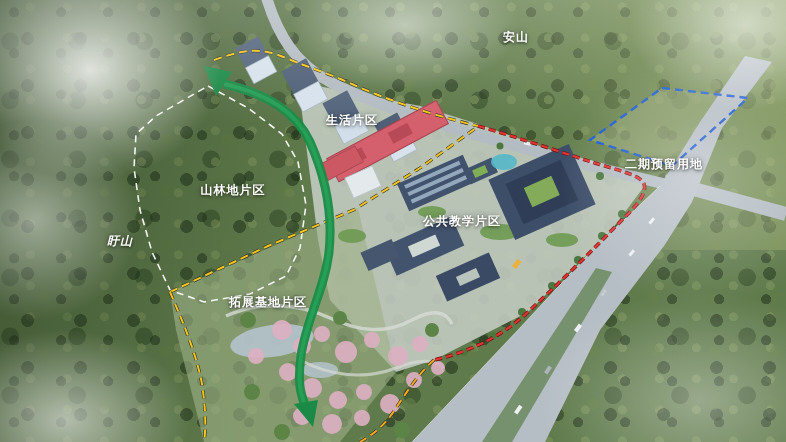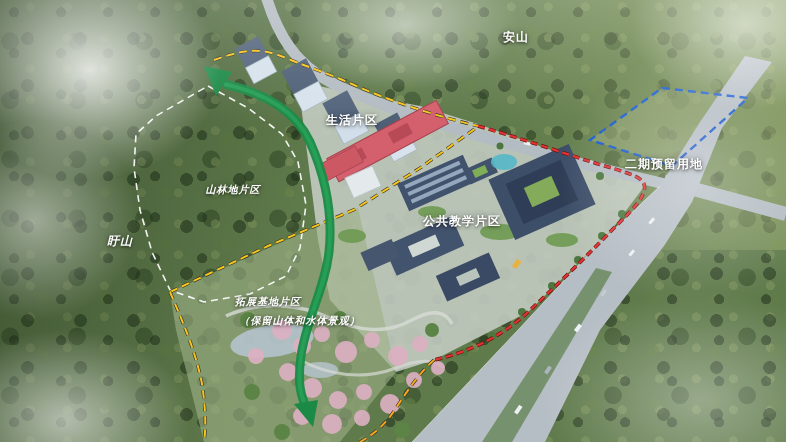--- a/index.html
+++ b/index.html
@@ -33,21 +33,21 @@
     background:linear-gradient(rgba(255,255,255,.2), rgba(255,255,255,0) 28%);
   }
   svg.scene{position:absolute;left:0;top:0;}
   .mist{position:absolute;pointer-events:none;
     background:radial-gradient(closest-side, rgba(255,255,255,.95), rgba(255,255,255,0));}
   .lbl{
     position:absolute;transform:translate(-50%,-50%);
     color:#ffffff;font-weight:600;white-space:nowrap;letter-spacing:1px;
     text-shadow:0 1px 3px rgba(0,0,0,.6),0 0 6px rgba(0,0,0,.3);
   }
-  .fs13{font-size:12px;} .fs12{font-size:10px;font-style:italic;}
+  .fs13{font-size:12px;} .fs12{font-size:12px;}
 </style>
 </head>
 <body>
 
 <div class="stage">
 
   <div class="forest-base"></div>
   <div class="tint-left"></div>
   <div class="tint-topright"></div>
 
@@ -239,14 +239,13 @@
   <div class="mist" style="left:540px;top:290px;width:320px;height:220px;opacity:.38;"></div>
   <div class="haze-top"></div>
 
   <div class="lbl fs13" style="left:516px;top:37px;">安山</div>
   <div class="lbl fs13" style="left:664px;top:122px;margin-top:42px;">二期预留用地</div>
   <div class="lbl fs13" style="left:352px;top:120px;">生活片区</div>
   <div class="lbl fs12" style="left:233px;top:190px;">山林地片区</div>
   <div class="lbl fs13" style="left:120px;top:241px;font-style:italic;">盱山</div>
   <div class="lbl fs13" style="left:462px;top:207px;margin-top:14px;">公共教学片区</div>
   <div class="lbl fs12" style="left:268px;top:302px;">拓展基地片区</div>
-  <div class="lbl fs12" style="left:300px;top:321px;">（保留山体和水体景观）</div>
 </div>
 
 </body></html>

